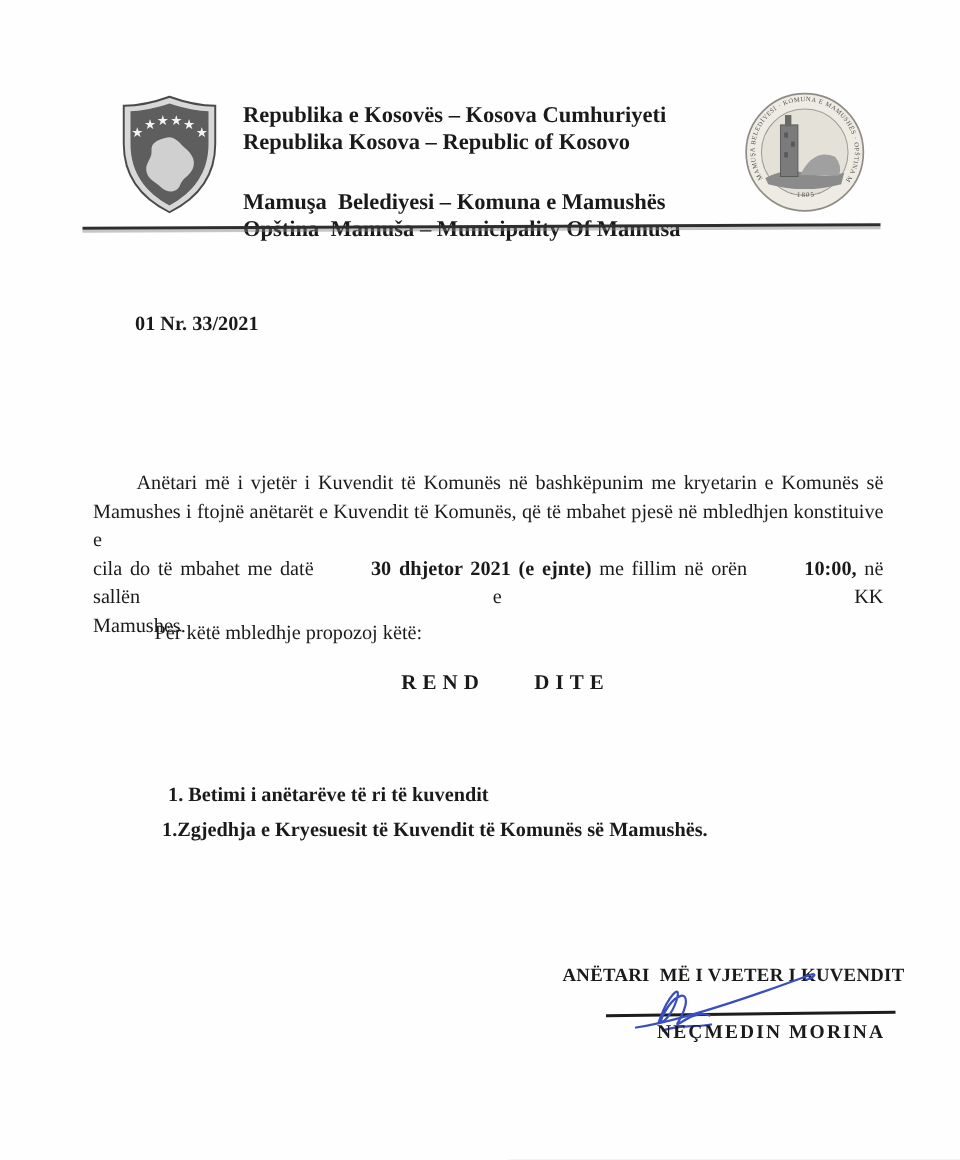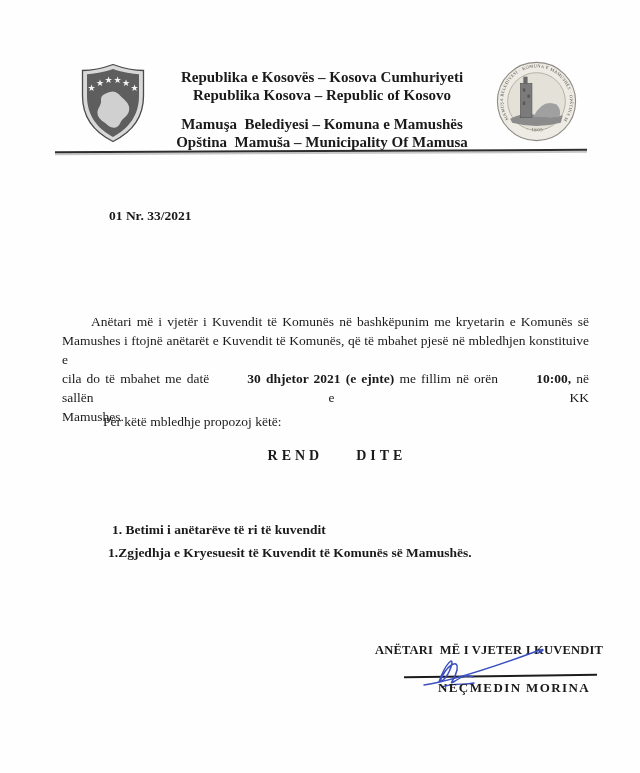--- a/index.html
+++ b/index.html
@@ -9,29 +9,29 @@
     background:#fefefe;
     margin:0 auto;
     font-family:"Liberation Serif","DejaVu Serif",serif;
     color:#1a1a1a;
     overflow:hidden;
   }
   .abs{position:absolute;}
 
   
   .emblem{left:79px;top:63px;width:68px;height:80px;}
-  .header-text{left:162px;top:68px;width:320px;text-align:center;font-weight:bold;}
+  .header-text{left:162px;top:68px;width:320px;font-weight:bold;}
   .header-text .h-line{font-size:15px;line-height:18px;white-space:pre-wrap;}
-  .header-text .h-gap{margin-top:11px;}
+  .header-text .h-gap{margin-top:22px;}
   .seal{left:496px;top:61px;width:81px;height:81px;}
   .rule{left:55px;top:150px;width:532px;height:2px;background:#2e2e2e;
         box-shadow:0 2px 0 rgba(130,130,130,.45);transform:rotate(-0.25deg);}
 
   
-  .ref{left:84px;top:208px;font-weight:bold;font-size:13.5px;line-height:16px;margin-left:19px;}
+  .ref{left:84px;top:208px;font-weight:bold;font-size:13.5px;line-height:16px;}
   .ref .num{padding-left:6px;}
 
   
   .body-par{left:62px;top:312px;width:527px;font-size:13.5px;line-height:19px;}
   .jline{text-align:justify;text-align-last:justify;}
   .indent1{text-indent:29px;}
   .bold{font-weight:bold;margin-left:33px;}
   .p2{left:62px;top:374px;width:527px;font-size:13.5px;padding-left:41px;box-sizing:border-box;margin-top:40px;}
 
   

